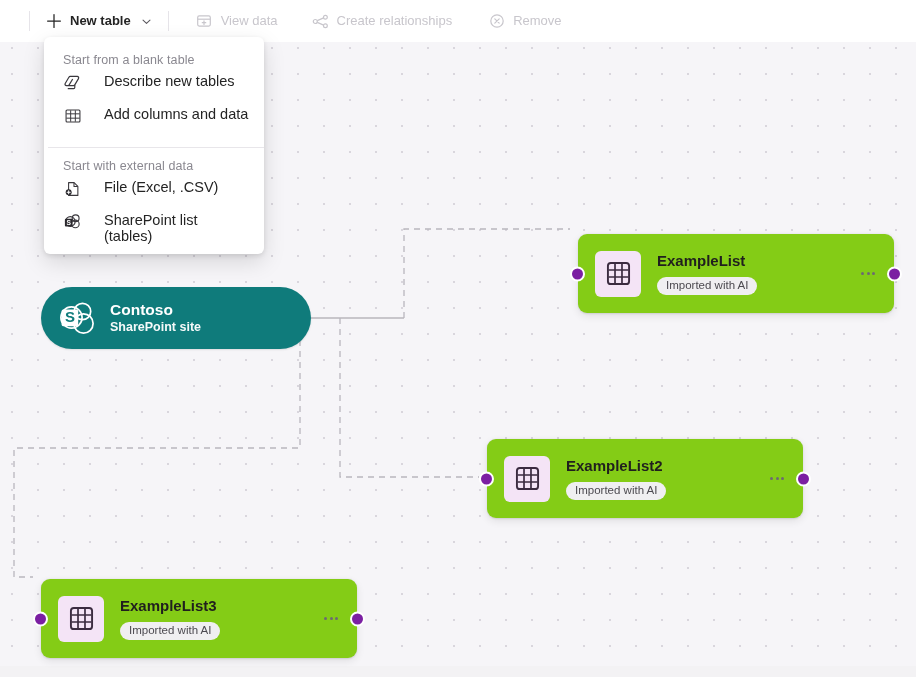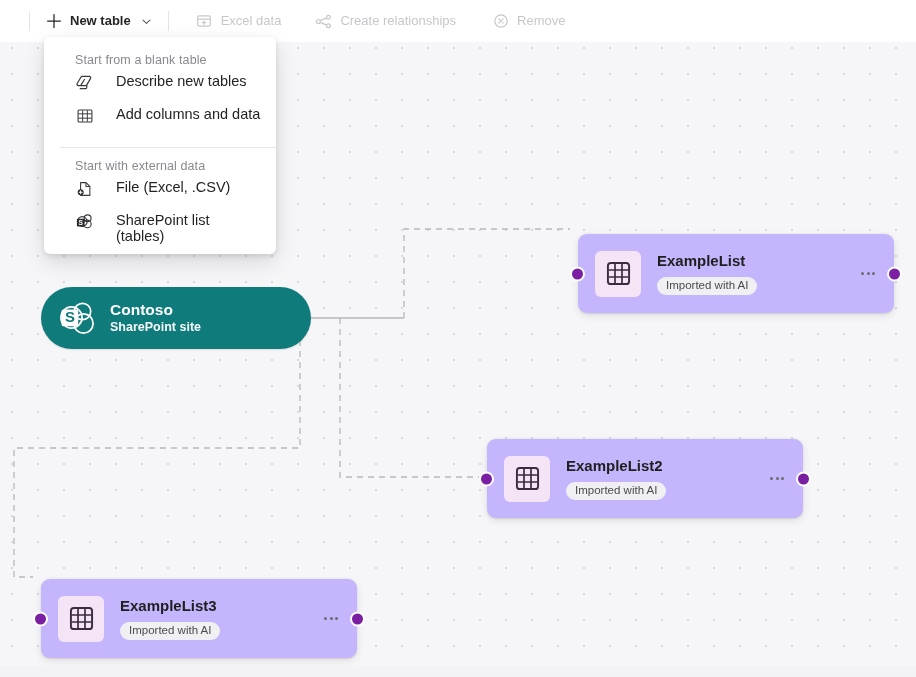--- a/index.html
+++ b/index.html
@@ -101,21 +101,21 @@
 
   
   #menu {
     position: absolute;
     left: 44px;
     top: 37px;
     width: 216px;
     background: #ffffff;
     border-radius: 6px;
     box-shadow: 0 2px 5px rgba(0,0,0,0.10), 0 8px 22px rgba(0,0,0,0.13);
-    padding: 7px 0 9px 16px;
+    padding: 7px 0 9px 4px;
     z-index: 60;
   }
   .menu-head {
     font-size: 12.5px;
     color: #8a8890;
     padding: 9px 15px 6px 15px;
     letter-spacing: 0.1px;
   }
   .menu-item {
     display: flex;
@@ -182,21 +182,21 @@
     color: #ffffff;
     line-height: 1.25;
   }
   #node-source .t1 { font-size: 15.5px; font-weight: 700; }
   #node-source .t2 { font-size: 12.5px; font-weight: 600; opacity: .96; margin-top: 1px; }
 
   
   .card {
     position: absolute;
     height: 79px;
-    background: #c4b5fd;
+    background: #84cc16;
     border-radius: 9px;
     box-shadow: 0 0.6px 1.8px rgba(0,0,0,0.10), 0 3px 9px rgba(0,0,0,0.09);
     display: flex;
     align-items: center;
     box-sizing: border-box;
     padding: 0 14px 0 17px;
     cursor: pointer;
   }
   .card .tile {
     width: 46px; height: 46px;
@@ -381,21 +381,21 @@
     <div class="tb-sep"></div>
 
     <div class="tb-btn disabled" id="tb-viewdata">
       <span class="tb-icon">
         <svg width="16" height="16" viewBox="0 0 16 16">
           <rect x="1.7" y="2.9" width="12.6" height="10.2" rx="1.5" fill="none" stroke="#c8c6cc" stroke-width="1.2"></rect>
           <path d="M1.7 6.2 H14.3" stroke="#c8c6cc" stroke-width="1.2"></path>
           <path d="M8 7.9 V11.4 M6.25 9.65 H9.75" stroke="#c8c6cc" stroke-width="1.2" stroke-linecap="round"></path>
         </svg>
       </span>
-      <span class="lbl">Excel data</span>
+      <span class="lbl">View data</span>
     </div>
 
     <div class="tb-btn disabled" id="tb-createrel">
       <span class="tb-icon">
         <svg width="17" height="17" viewBox="0 0 17 17">
           <circle cx="3.3" cy="8.5" r="2.0" fill="none" stroke="#c8c6cc" stroke-width="1.2"></circle>
           <circle cx="13.4" cy="4.3" r="1.9" fill="none" stroke="#c8c6cc" stroke-width="1.2"></circle>
           <circle cx="13.4" cy="12.7" r="1.9" fill="none" stroke="#c8c6cc" stroke-width="1.2"></circle>
           <path d="M5.3 7.6 L11.6 4.9 M5.3 9.4 L11.6 12.1" stroke="#c8c6cc" stroke-width="1.2"></path>
         </svg>

